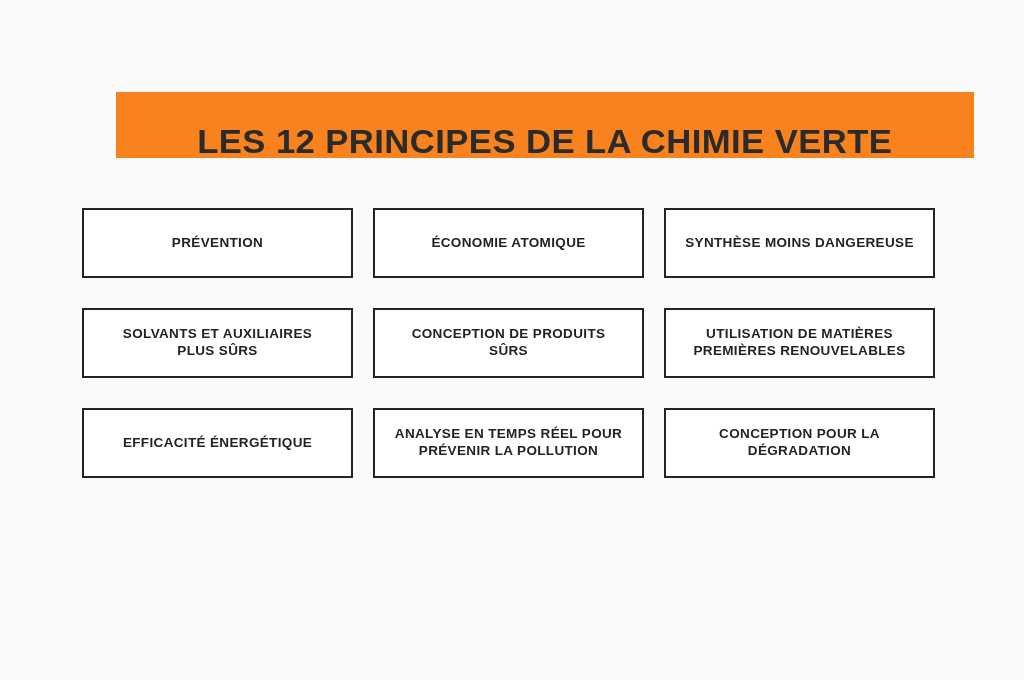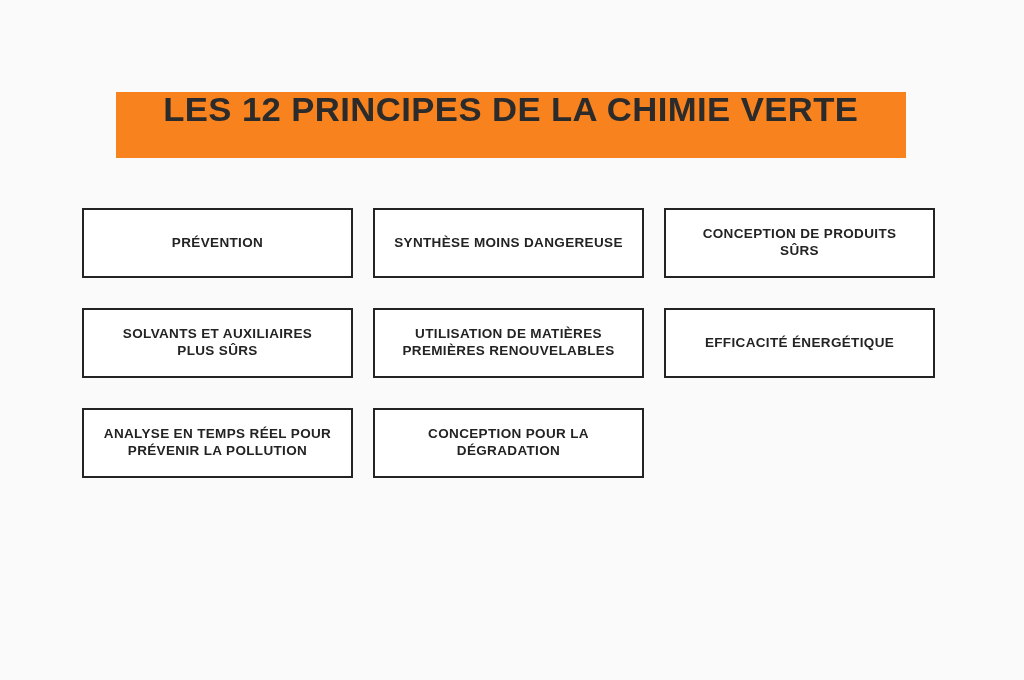--- a/index.html
+++ b/index.html
@@ -18,25 +18,25 @@
   .page {
     position: absolute;
     inset: 0;
   }
 
   
   .title-banner {
     position: absolute;
     left: 116px;
     top: 92px;
-    width: 790px;
+    width: 858px;
     height: 66px;
     background: #f7821e;
     display: flex;
-    align-items: flex-start;
+    align-items: flex-end;
     justify-content: center;
   }
   .title-text {
     font-size: 34px;
     font-weight: 700;
     letter-spacing: 0.4px;
     color: #2b2b2b;
     text-transform: uppercase;
     white-space: nowrap;
     transform: scaleX(1.02);
@@ -85,33 +85,36 @@
   <div class="title-banner">
     <div class="title-text">LES 12 PRINCIPES DE LA CHIMIE VERTE</div>
   </div>
 
   <div class="grid">
 
     <div class="principle-box">
       <span class="principle-label">PRÉVENTION</span>
     </div>
 
+    <div class="principle-box">
+      <span class="principle-label">ÉCONOMIE ATOMIQUE</span>
+    </div>
 
     <div class="principle-box">
       <span class="principle-label">SYNTHÈSE MOINS DANGEREUSE</span>
     </div>
 
     <div class="principle-box">
-      <span class="principle-label">CONCEPTION DE PRODUITS
-SÛRS</span>
+      <span class="principle-label">SOLVANTS ET AUXILIAIRES
+PLUS SÛRS</span>
     </div>
 
     <div class="principle-box">
-      <span class="principle-label">SOLVANTS ET AUXILIAIRES
-PLUS SÛRS</span>
+      <span class="principle-label">CONCEPTION DE PRODUITS
+SÛRS</span>
     </div>
 
     <div class="principle-box">
       <span class="principle-label">UTILISATION DE MATIÈRES
 PREMIÈRES RENOUVELABLES</span>
     </div>
 
     <div class="principle-box">
       <span class="principle-label">EFFICACITÉ ÉNERGÉTIQUE</span>
     </div>

